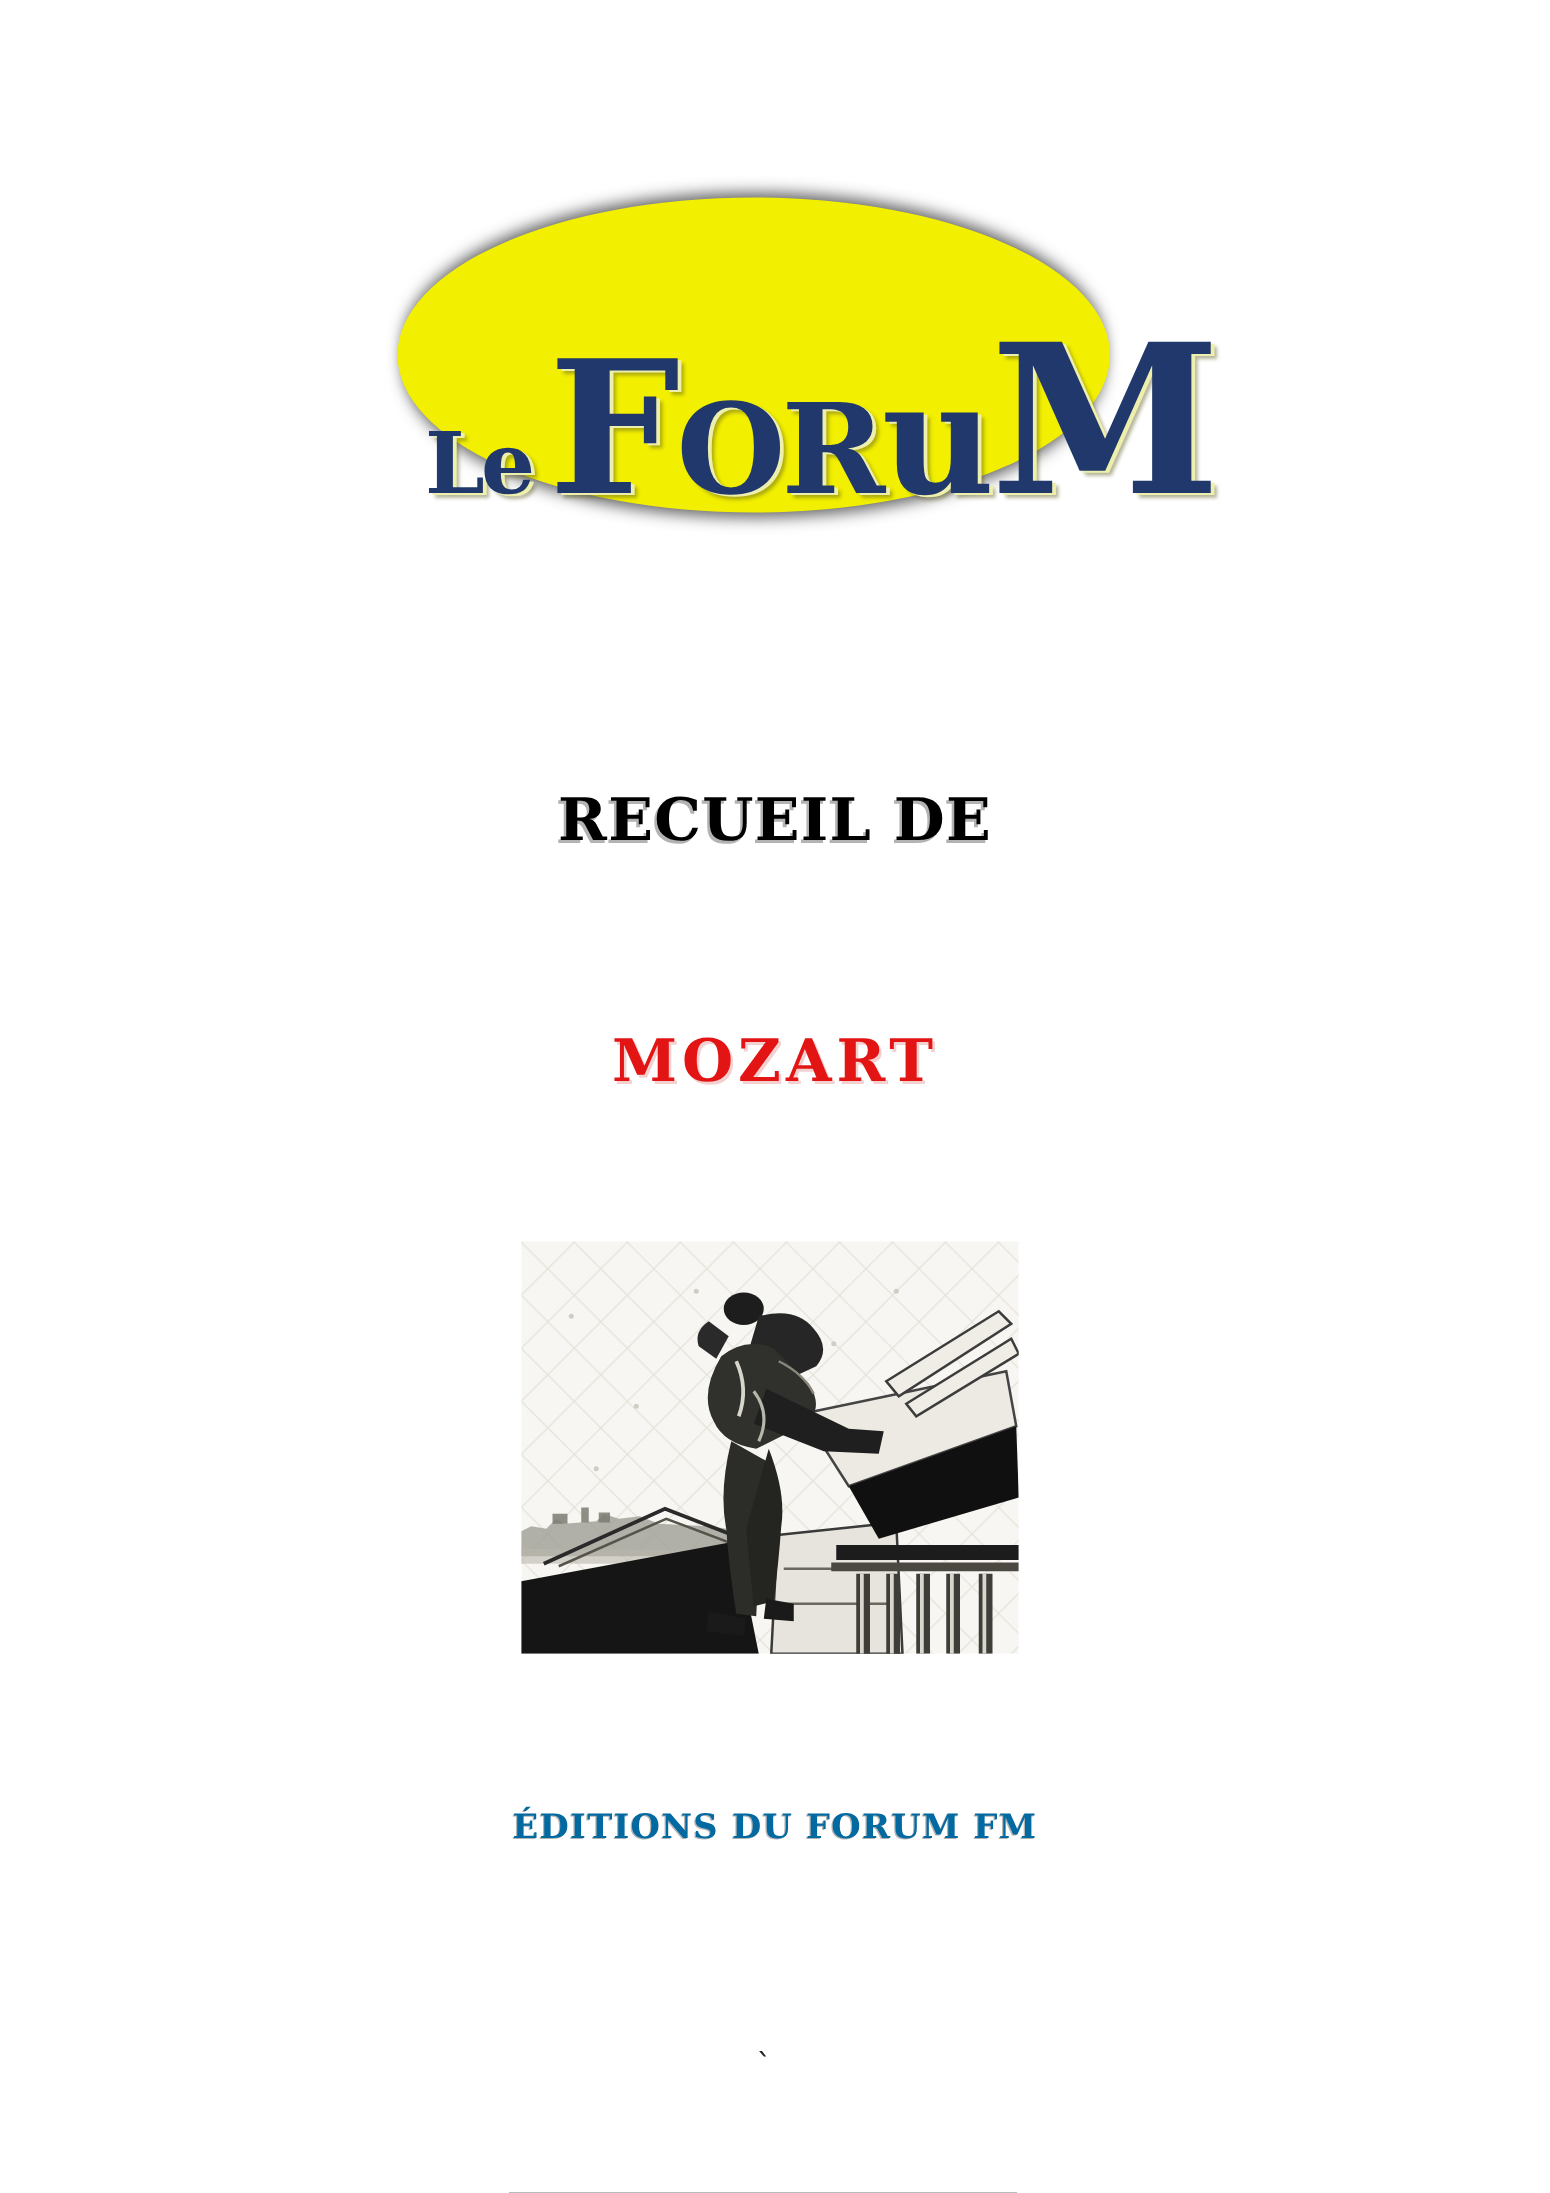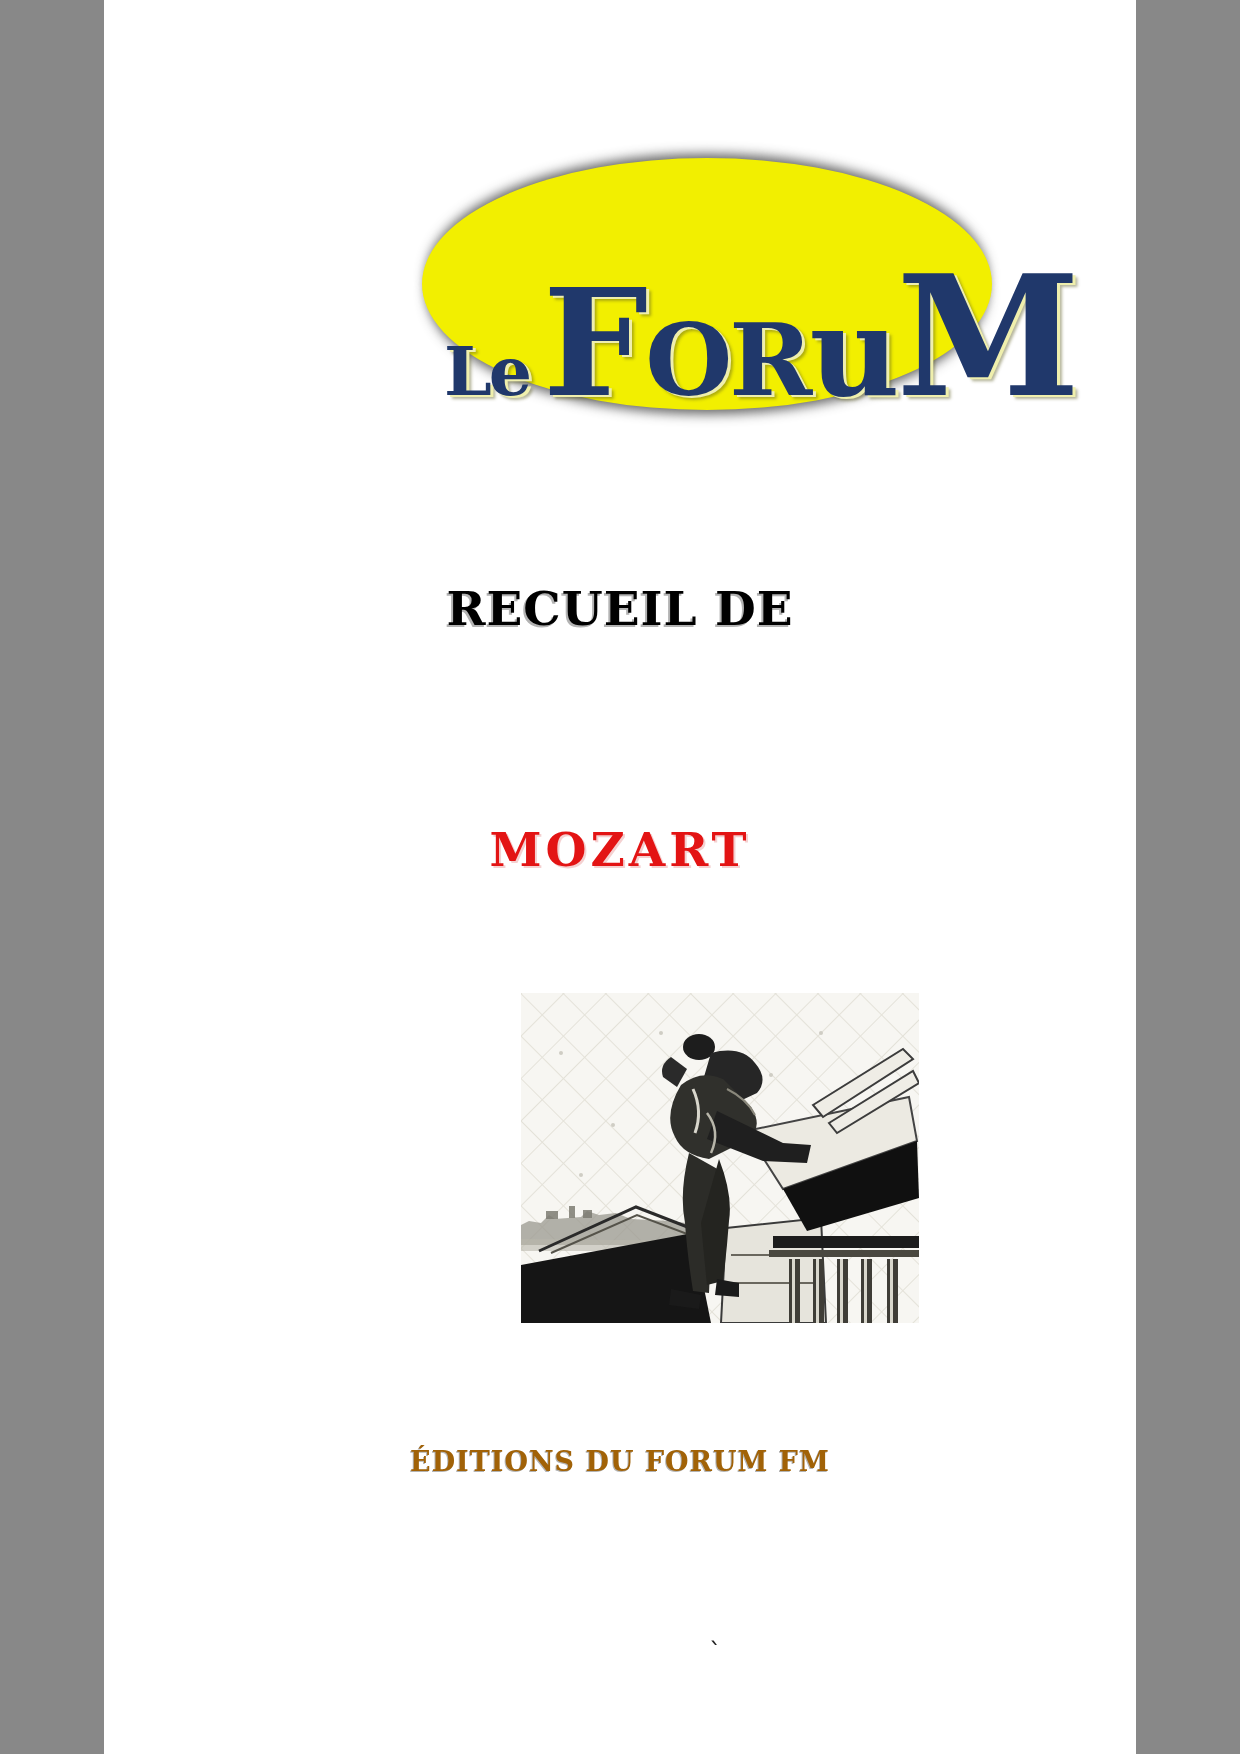--- a/index.html
+++ b/index.html
@@ -1,18 +1,18 @@
 <!DOCTYPE html>
 <html style="--page-bg: #ffffff; --logo-yellow: #f2ef00; --logo-navy: #20386b; --title-black: #000000; --mozart-red: #e31414;"><head>
 <meta charset="utf-8">
 <style>
   html,body { margin:0; padding:0; background:#888; }
   .page {
     position:relative;
-    width:1032px; height:1754px;
+    width:1240px; height:1754px;
     margin:0 auto;
     background: var(--page-bg, #ffffff);
     overflow:hidden;
     font-family:"DejaVu Serif", serif;
   }
 
   
   .logo-oval {
     position:absolute; left:318px; top:158px;
     width:570px; height:252px;
@@ -33,21 +33,21 @@
   }
   .logo-text .le { font-size:68px; margin-right:14px; }
   .logo-text .lf { font-size:148px; }
   .logo-text .lo { font-size:100px; }
   .logo-text .lr { font-size:100px; }
   .logo-text .lu { font-size:124px; }
   .logo-text .lm { font-size:166px; }
 
   
   .collection-title {
-    position:absolute; top:580px; left:0; width:100%;
+    position:absolute; top:628px; left:0; width:100%;
     text-align:center;
     font-weight:bold;
     font-size:47px;
     line-height:58px;
     letter-spacing:1px;
     color: var(--title-black, #000000);
     text-shadow:-2px 2px 0 #b3b3b3;
   }
 
   
@@ -68,21 +68,21 @@
   }
   .illustration svg { display:block; }
 
   
   .publisher-line {
     position:absolute; top:1446px; left:0; width:100%;
     text-align:center;
     font-weight:bold;
     font-size:27px;
     letter-spacing:1px;
-    color:#a16207;
+    color:#0369a1;
     text-shadow:-1px 1px 0 #b3b3b3;
   }
 
   
   .stray-mark {
     position:absolute; top:1638px; left:604px;
     font-size:24px; color:#222;
     font-family:"DejaVu Sans Mono", monospace;
   }
 </style>

